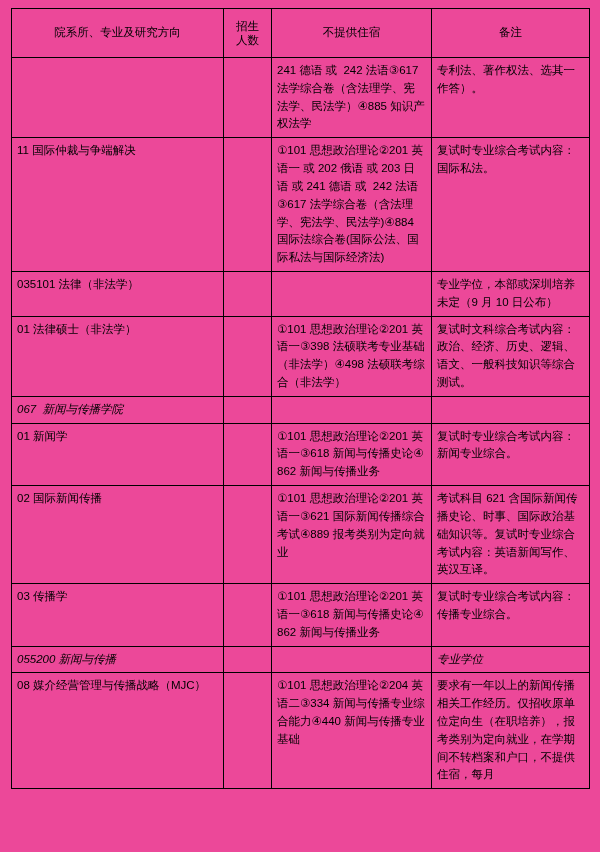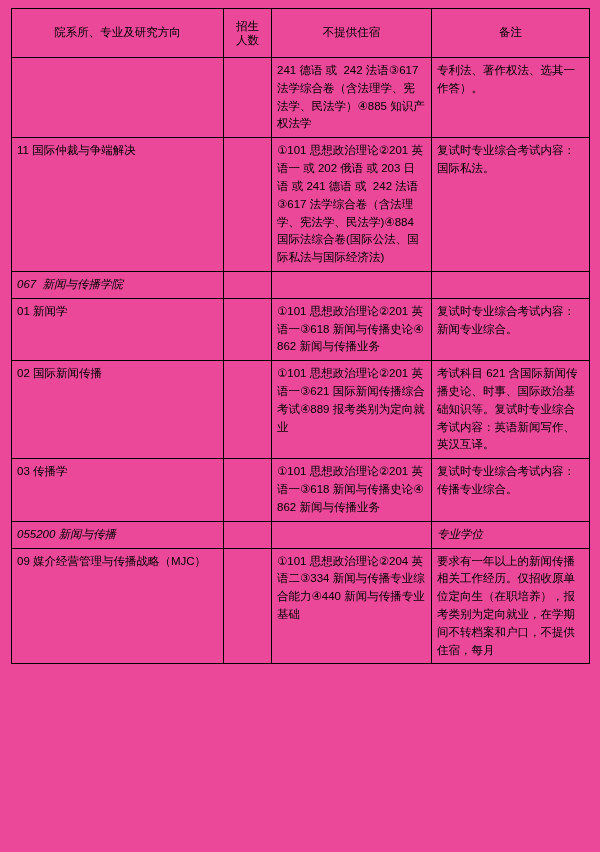--- a/index.html
+++ b/index.html
@@ -113,21 +113,49 @@
             <span class="cell-text"></span>
           </td>
         <td>
             <span class="cell-text">①101 思想政治理论②201 英语一 或 202 俄语 或 203 日语 或 241 德语 或  242 法语③617 法学综合卷（含法理学、宪法学、民法学)④884 国际法综合卷(国际公法、国际私法与国际经济法)</span>
           </td>
         <td>
             <span class="cell-text">复试时专业综合考试内容：国际私法。</span>
           </td>
       </tr>
 
-
+      <tr>
+        <td class="bold">
+            <span class="cell-text">035101 法律（非法学）</span>
+          </td>
+        <td class="center">
+            <span class="cell-text"></span>
+          </td>
+        <td>
+            <span class="cell-text"></span>
+          </td>
+        <td class="bold">
+            <span class="cell-text">专业学位，本部或深圳培养未定（9 月 10 日公布）</span>
+          </td>
+      </tr>
+
+      <tr>
+        <td>
+            <span class="cell-text">01 法律硕士（非法学）</span>
+          </td>
+        <td class="center">
+            <span class="cell-text"></span>
+          </td>
+        <td>
+            <span class="cell-text">①101 思想政治理论②201 英语一③398 法硕联考专业基础（非法学）④498 法硕联考综合（非法学）</span>
+          </td>
+        <td>
+            <span class="cell-text">复试时文科综合考试内容：政治、经济、历史、逻辑、语文、一般科技知识等综合测试。</span>
+          </td>
+      </tr>
 
       <tr class="sect-row">
         <td class="bold">
             <span class="cell-text">067  新闻与传播学院</span>
           </td>
         <td class="center">
             <span class="cell-text"></span>
           </td>
         <td>
             <span class="cell-text"></span>
@@ -193,21 +221,21 @@
         <td>
             <span class="cell-text"></span>
           </td>
         <td class="bold">
             <span class="cell-text">专业学位</span>
           </td>
       </tr>
 
       <tr>
         <td>
-            <span class="cell-text">09 媒介经营管理与传播战略（MJC）</span>
+            <span class="cell-text">08 媒介经营管理与传播战略（MJC）</span>
           </td>
         <td class="center">
             <span class="cell-text"></span>
           </td>
         <td>
             <span class="cell-text">①101 思想政治理论②204 英语二③334 新闻与传播专业综合能力④440 新闻与传播专业基础</span>
           </td>
         <td>
             <span class="cell-text">要求有一年以上的新闻传播相关工作经历。仅招收原单位定向生（在职培养），报考类别为定向就业，在学期间不转档案和户口，不提供住宿，每月</span>
           </td>

